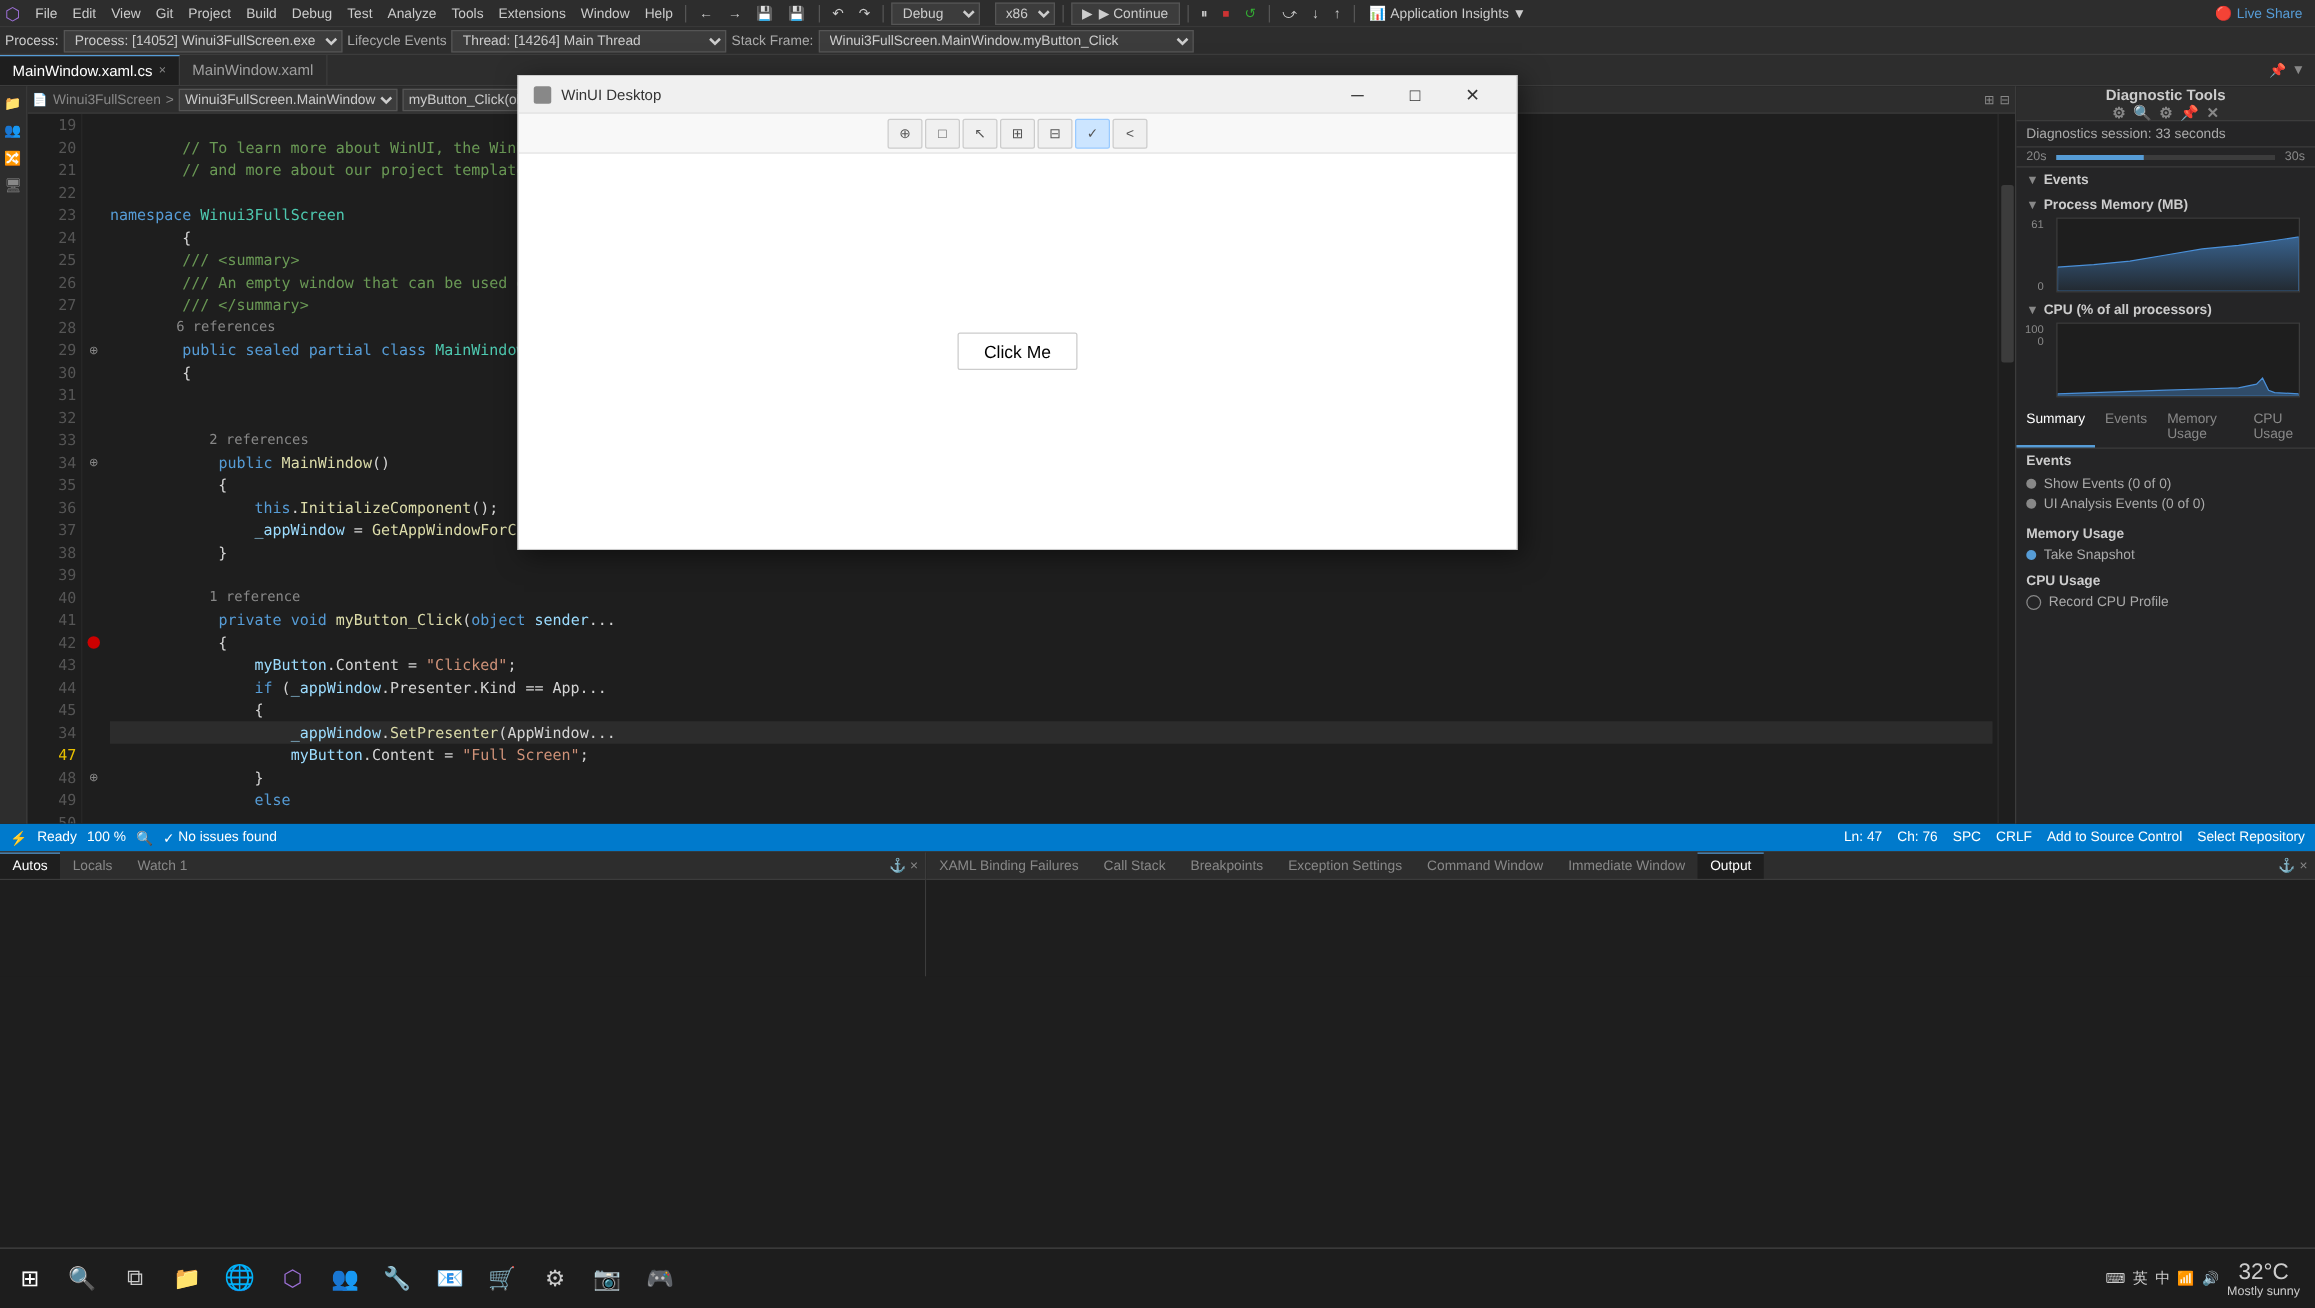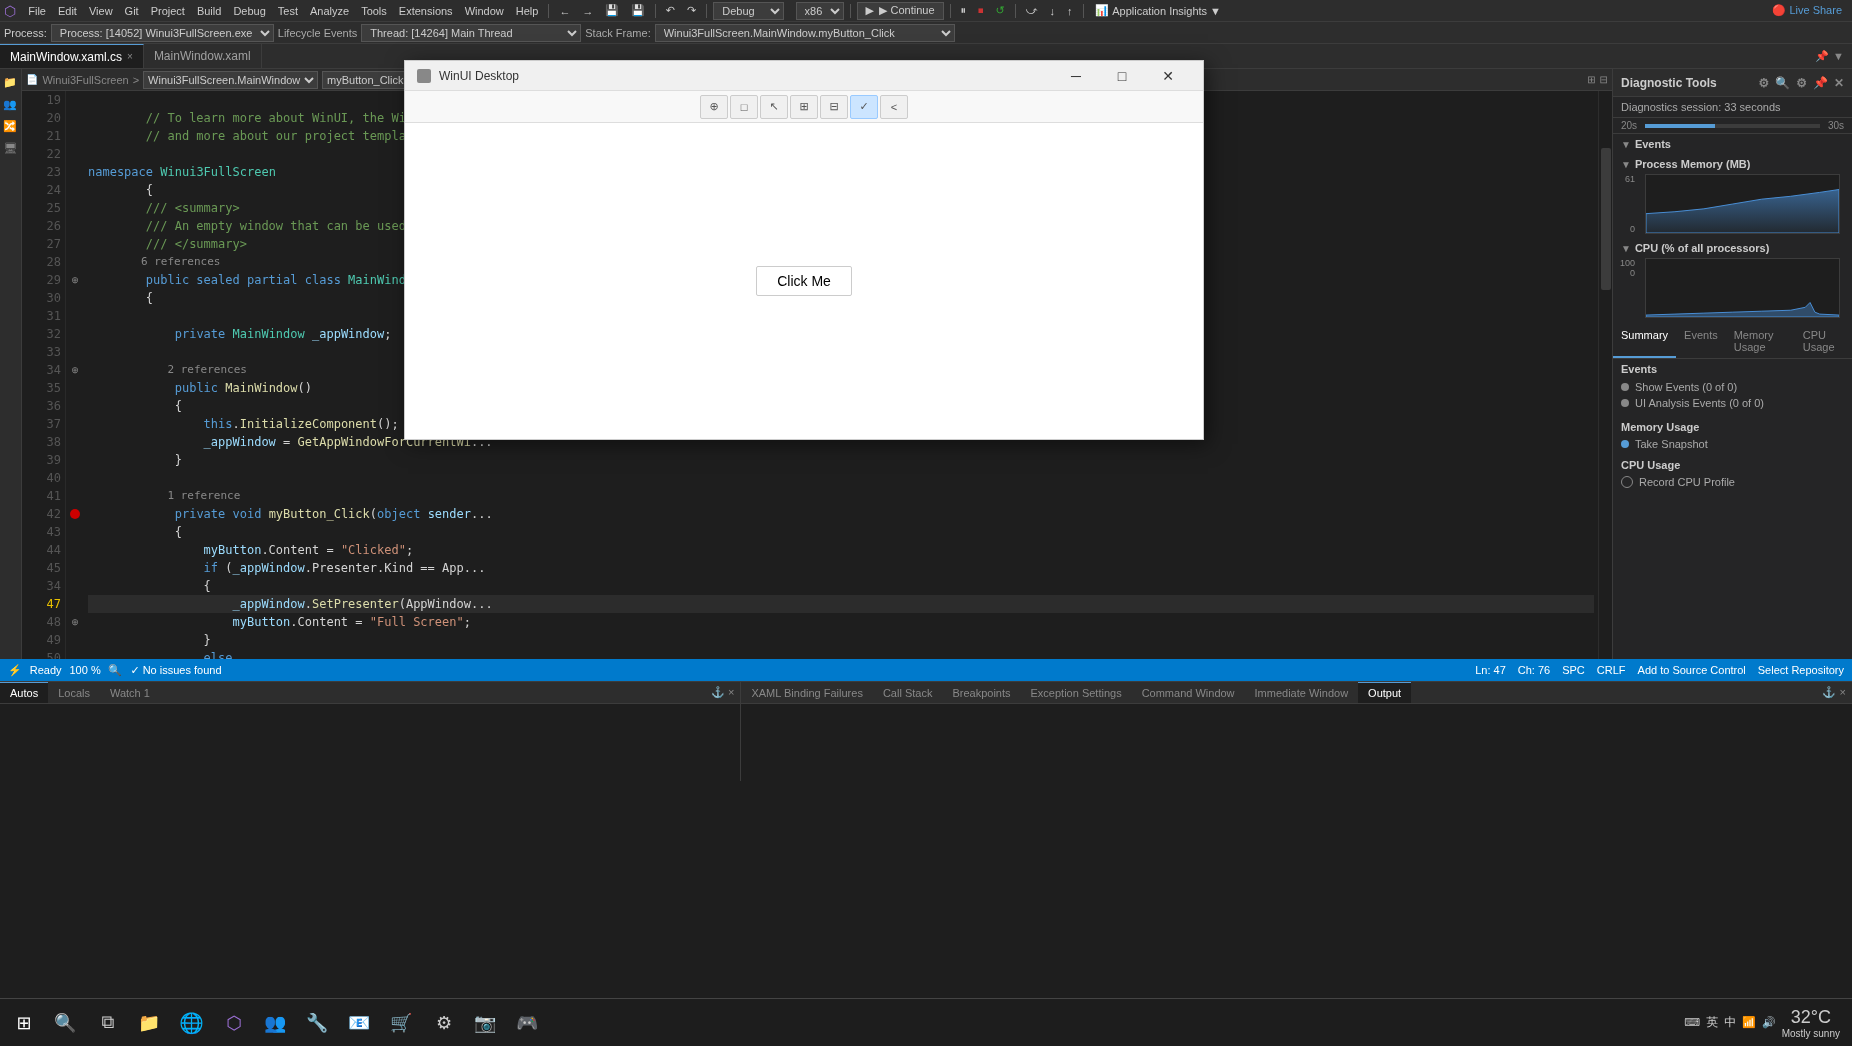--- a/index.html
+++ b/index.html
@@ -236,20 +236,21 @@
       height: 28px;
       background: #2d2d2d;
       display: flex;
       align-items: center;
       padding: 0 8px;
       font-size: 12px;
       font-weight: bold;
       color: #ccc;
       border-bottom: 1px solid #3c3c3c;
       justify-content: space-between;
+      flex-direction: column;
     }
     .diag-header-icons {
       display: flex;
       gap: 6px;
     }
     .diag-header-icon {
       color: #888;
       font-size: 12px;
       cursor: pointer;
     }
@@ -360,21 +361,21 @@
       border: 1px solid #888;
       display: flex;
       align-items: center;
       justify-content: center;
       flex-shrink: 0;
     }
 
     
     .winui-window {
       position: absolute;
-      left: 404px;
+      left: 414px;
       top: 60px;
       width: 800px;
       height: 380px;
       background: white;
       border: 1px solid #ccc;
       box-shadow: 4px 4px 20px rgba(0,0,0,0.5);
       display: flex;
       flex-direction: column;
       z-index: 100;
     }
@@ -771,21 +772,20 @@
         <div class="code-line"></div>
         <div class="code-line"><span class="kw">namespace</span> <span class="type">Winui3FullScreen</span></div>
         <div class="code-line">        {</div>
         <div class="code-line">        <span class="comment">/// &lt;summary&gt;</span></div>
         <div class="code-line">        <span class="comment">/// An empty window that can be used on its own or navigated to within a Frame.</span></div>
         <div class="code-line">        <span class="comment">/// &lt;/summary&gt;</span></div>
         <div class="code-line" style="color:#888; font-size:11px;">        6 references</div>
         <div class="code-line">        <span class="kw">public sealed partial class</span> <span class="type">MainWindow</span> : Wind...</div>
         <div class="code-line">        {</div>
         <div class="code-line"></div>
-        <div class="code-line">            <span class="kw">private</span> <span class="type">MainWindow</span> <span class="param">_appWindow</span>;</div>
         <div class="code-line"></div>
         <div class="code-line" style="color:#888; font-size:11px;">            2 references</div>
         <div class="code-line">            <span class="kw">public</span> <span class="method">MainWindow</span>()</div>
         <div class="code-line">            {</div>
         <div class="code-line">                <span class="kw">this</span>.<span class="method">InitializeComponent</span>();</div>
         <div class="code-line">                <span class="param">_appWindow</span> = <span class="method">GetAppWindowForCurrentWi</span>...</div>
         <div class="code-line">            }</div>
         <div class="code-line"></div>
         <div class="code-line" style="color:#888; font-size:11px;">            1 reference</div>
         <div class="code-line">            <span class="kw">private void</span> <span class="method">myButton_Click</span>(<span class="kw">object</span> <span class="param">sender</span>...</div>

